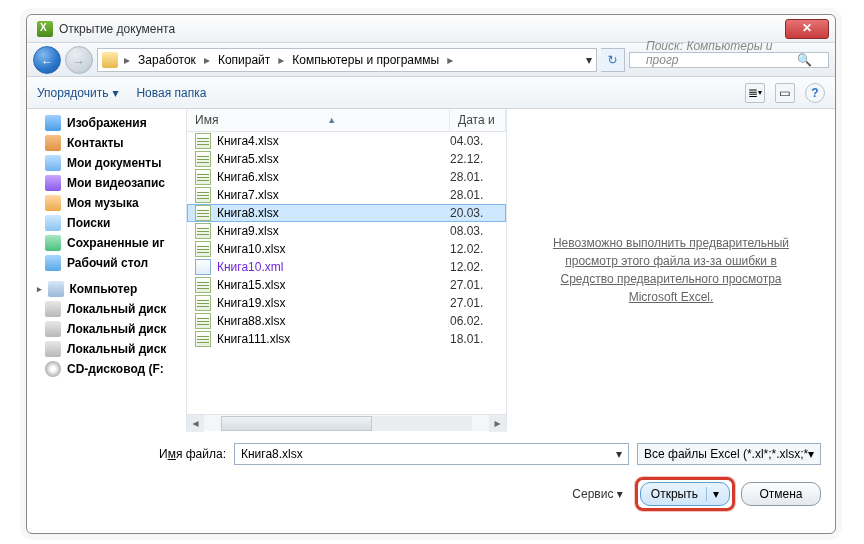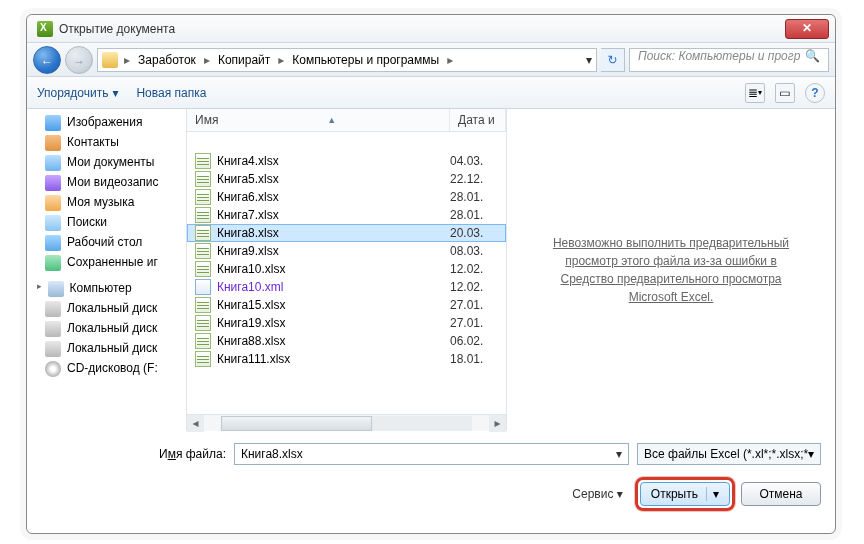--- a/index.html
+++ b/index.html
@@ -38,37 +38,37 @@
 .navbtn.disabled { background: radial-gradient(circle at 35% 30%, #e8edf2, #cfd7df 60%, #b8c2cc); border-color:#aeb9c4; color:#8a96a2; cursor:default; }
 .breadcrumb {
   flex: 1; height: 24px; background: #fff; border: 1px solid #b8c2cc;
   display: flex; align-items: center; padding: 0 4px; gap: 2px;
 }
 .breadcrumb .seg { padding: 0 4px; cursor:pointer; }
 .breadcrumb .sep { color: #666; padding: 0 2px; }
 .bc-icon { width:16px; height:16px; background:linear-gradient(#ffe9a8,#e8b84a); border-radius:2px; margin-right:2px; }
 .refresh-box { width:24px; height:24px; border:1px solid #b8c2cc; border-left:none; background:#eaf3fb; display:flex; align-items:center; justify-content:center; color:#2b74c9; cursor:pointer; }
 .search-box {
-  width: 200px; height: 24px; border: 1px solid #b8c2cc; background: #fff;
-  display: flex; align-items: flex-start; padding: 0 8px; color: #888;
+  width: 200px; height: 16px; border: 1px solid #b8c2cc; background: #fff;
+  display: flex; align-items: flex-end; padding: 0 16px; color: #888;
 }
 .search-box .mag { margin-left:auto; color:#5a7fa6; }
 
 .toolbar2 {
   height: 32px; background: linear-gradient(#fbfcfd,#eef3f7);
   border-bottom: 1px solid #cfd6de; display:flex; align-items:center; padding:0 10px; gap:18px;
 }
 .toolbar2 .tbtn { color:#1a4e8a; cursor:pointer; display:flex; align-items:center; gap:4px; }
 .toolbar2 .right { margin-left:auto; display:flex; gap:10px; align-items:center; }
 .view-icon, .help-icon { width:20px; height:20px; border:1px solid #b8c2cc; border-radius:2px; background:#f4f7fa; display:flex; align-items:center; justify-content:center; cursor:pointer; }
 .help-icon { border-radius:50%; color:#2b74c9; font-weight:bold; }
 
 .body-area { display:flex; height: 322px; }
 .sidebar { width: 160px; border-right: 1px solid #dfe5ea; overflow:hidden; padding:4px 0; }
-.sidebar .item { display:flex; align-items:flex-start; gap:6px; padding:2px 6px 2px 18px; cursor:pointer; white-space:nowrap; }
+.sidebar .item { display:flex; align-items:center; gap:6px; padding:2px 6px 2px 18px; cursor:pointer; white-space:nowrap;font-weight:bold; }
 .sidebar .item.l1 { padding-left: 10px; }
 .sidebar .grp { margin-top:6px; }
 .ic { width:16px; height:16px; flex-shrink:0; border-radius:2px; }
 .ic-pic { background: linear-gradient(#9ed0ff,#4a9de8); }
 .ic-contact { background: linear-gradient(#f7c08a,#e0933f); }
 .ic-video { background: linear-gradient(#c9a8ff,#8a5ae8); }
 .ic-doc { background: linear-gradient(#bde0ff,#6fb3ef); }
 .ic-music { background: linear-gradient(#ffd9a8,#eea84a); }
 .ic-search { background: linear-gradient(#cfe9ff,#8ac4f0); }
 .ic-desk { background: linear-gradient(#a8d8ff,#5aa8e8); }
@@ -78,21 +78,21 @@
 .ic-disk { background: linear-gradient(#e8e8e8,#b8b8b8); }
 .ic-cd { background: radial-gradient(circle,#fff 20%,#c0c0c0 60%,#888); border-radius:50%; }
 
 .filepane { flex:1; display:flex; }
 .listarea { width: 320px; display:flex; flex-direction:column; border-right:1px solid #dfe5ea; }
 .list-header { display:flex; border-bottom:1px solid #dfe5ea; background:#fafbfc; }
 .list-header .col { padding:4px 8px; border-right:1px solid #e6eaee; color:#444; cursor:pointer; }
 .col-name { flex:1; display:flex; align-items:center; gap:4px; }
 .col-date { width:56px; }
 .sort-ind { color:#5a7fa6; font-size:9px; }
-.file-rows { flex:1; overflow:hidden;margin-top:20px; }
+.file-rows { flex:1; overflow:hidden; }
 .row { display:flex; align-items:center; padding:1px 8px; gap:6px; cursor:pointer; }
 .row.selected { background:#cde8ff; border:1px solid #7fb9ef; padding:0 7px; }
 .row .fname { flex:1; white-space:nowrap; overflow:hidden; }
 .row .fdate { width:48px; color:#333; }
 .ic-xlsx { width:16px; height:16px; background:linear-gradient(#fff,#e8f0e0); border:1px solid #9aba7a; position:relative; flex-shrink:0; }
 .ic-xlsx::after { content:""; position:absolute; left:1px; top:4px; width:12px; height:1px; background:#7aa050; box-shadow:0 3px #7aa050, 0 6px #7aa050; }
 .ic-xml { width:16px; height:16px; background:linear-gradient(#fff,#e0ecf8); border:1px solid #8ab0d8; flex-shrink:0; }
 .xml-name { color:#6d28d9; }
 .hscroll { height:17px; border-top:1px solid #dfe5ea; background:#f4f6f8; display:flex; align-items:center; }
 .hscroll .track { flex:1; height:15px; background:#eaedf0; margin:0 17px; position:relative; }
@@ -106,21 +106,21 @@
 .fn-row { display:flex; align-items:center; gap:8px; margin-left:118px; }
 .fn-label { text-align:right; }
 .fn-label u { text-decoration:underline; }
 .fn-input { flex:1; height:22px; border:1px solid #9ab0c4; padding:0 6px; background:#fff; display:flex; align-items:center; }
 .fn-input .dd { margin-left:auto; color:#333; cursor:pointer; }
 .filter-combo { width:184px; height:22px; border:1px solid #9ab0c4; background:#f4f7fa; display:flex; align-items:center; padding:0 6px; cursor:pointer; }
 .filter-combo .dd { margin-left:auto; }
 
 .btn-row { display:flex; justify-content:flex-end; align-items:center; gap:6px; margin-top:12px; }
 .service { color:#333; cursor:pointer; padding-right:6px; }
-.btn { min-width:80px; height:24px; border:1px solid #8a98a6; border-radius:4px; background:linear-gradient(#fdfdfd,#e4e9ee); display:flex; align-items:center; justify-content:center; cursor:pointer; padding:4px 10px; }
+.btn { min-width:80px; height:24px; border:1px solid #8a98a6; border-radius:10px; background:linear-gradient(#fdfdfd,#e4e9ee); display:flex; align-items:center; justify-content:center; cursor:pointer; padding:4px 10px; }
 .btn-open-wrap { border:3px solid #d43a2a; border-radius:8px; padding:2px; box-shadow:0 0 0 1px rgba(212,58,42,0.3); }
 .btn-open { background:linear-gradient(#eaf4fd,#cfe6fa); border:1px solid #5a9fd6; display:flex; gap:6px; }
 .btn-open .split { border-left:1px solid #9ac0e0; padding-left:6px; margin-left:2px; }
 </style>
 </head>
 <body>
 
 <div class="window">
 
   <div class="titlebar">
@@ -199,26 +199,26 @@
         </div>
         <div class="item">
           <div class="ic ic-music"></div>
           <span>Моя музыка</span>
         </div>
         <div class="item">
           <div class="ic ic-search"></div>
           <span>Поиски</span>
         </div>
         <div class="item">
+          <div class="ic ic-save"></div>
+          <span>Сохраненные иг</span>
+        </div>
+        <div class="item">
           <div class="ic ic-desk"></div>
           <span>Рабочий стол</span>
-        </div>
-        <div class="item">
-          <div class="ic ic-save"></div>
-          <span>Сохраненные иг</span>
         </div>
         <div class="grp">
           <div class="item l1">
             <span style="font-size:9px;color:#666">▸</span>
             <div class="ic ic-comp"></div>
             <span>Компьютер</span>
           </div>
           <div class="item">
             <div class="ic ic-disk"></div>
             <span>Локальный диск</span>

